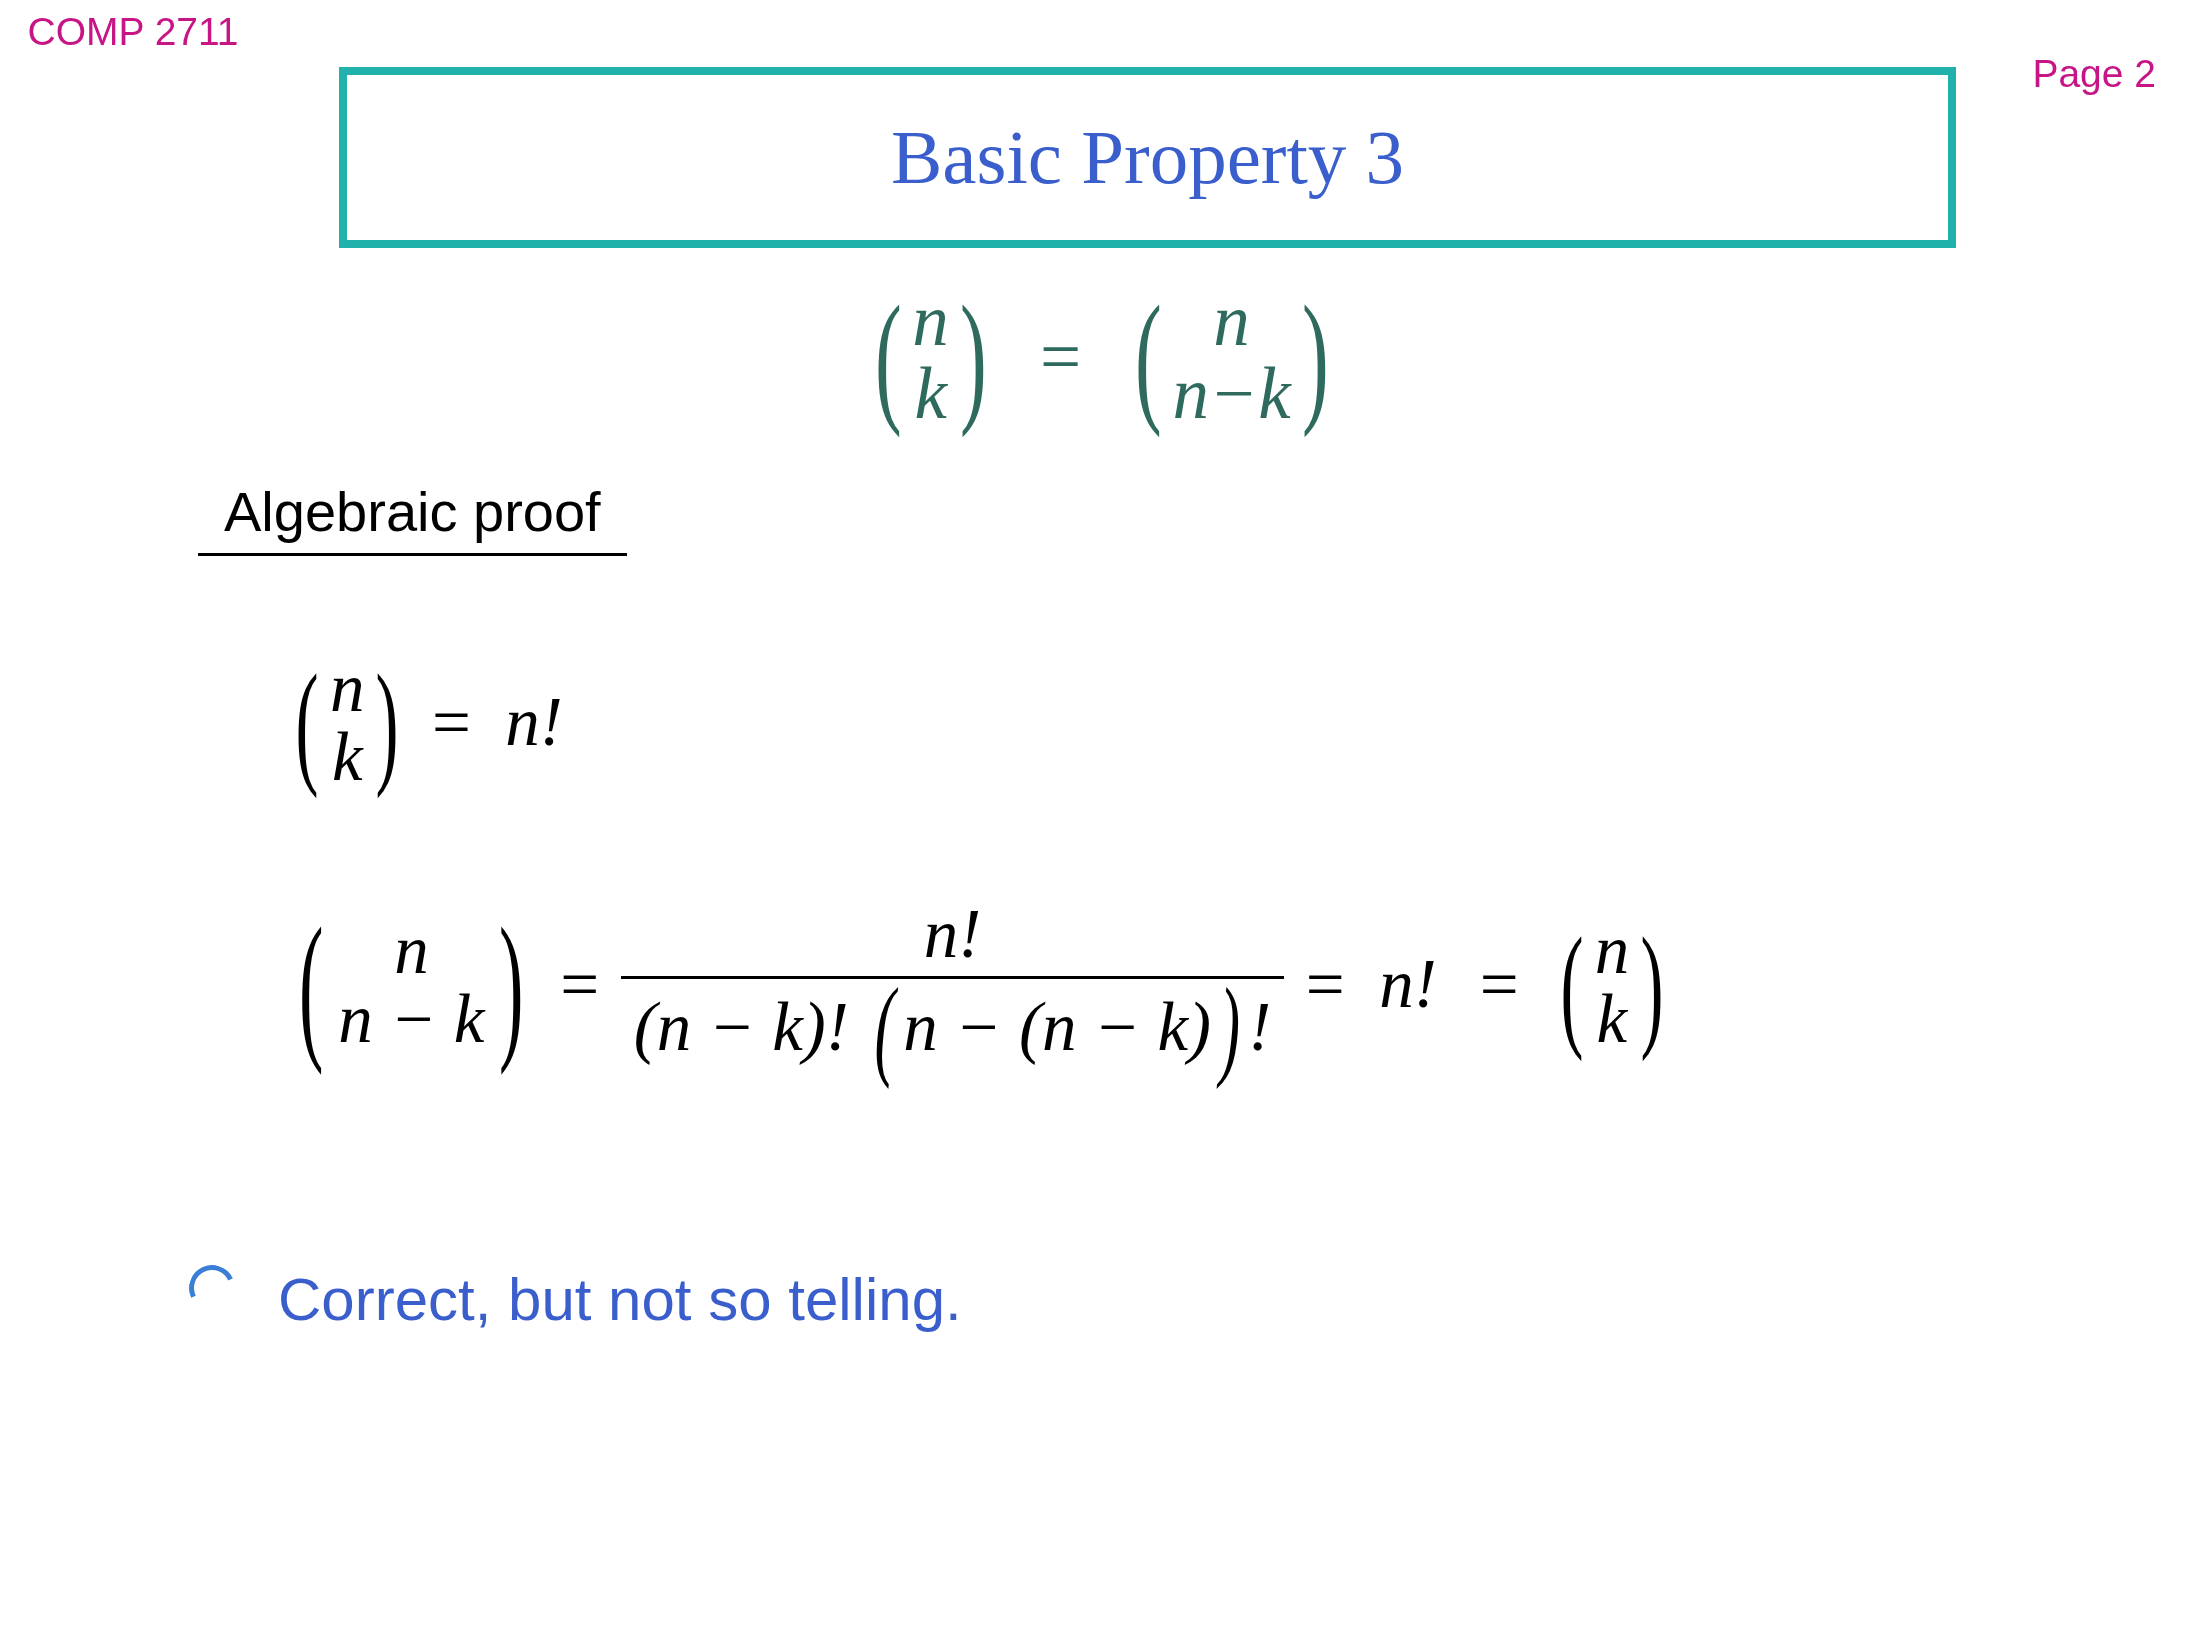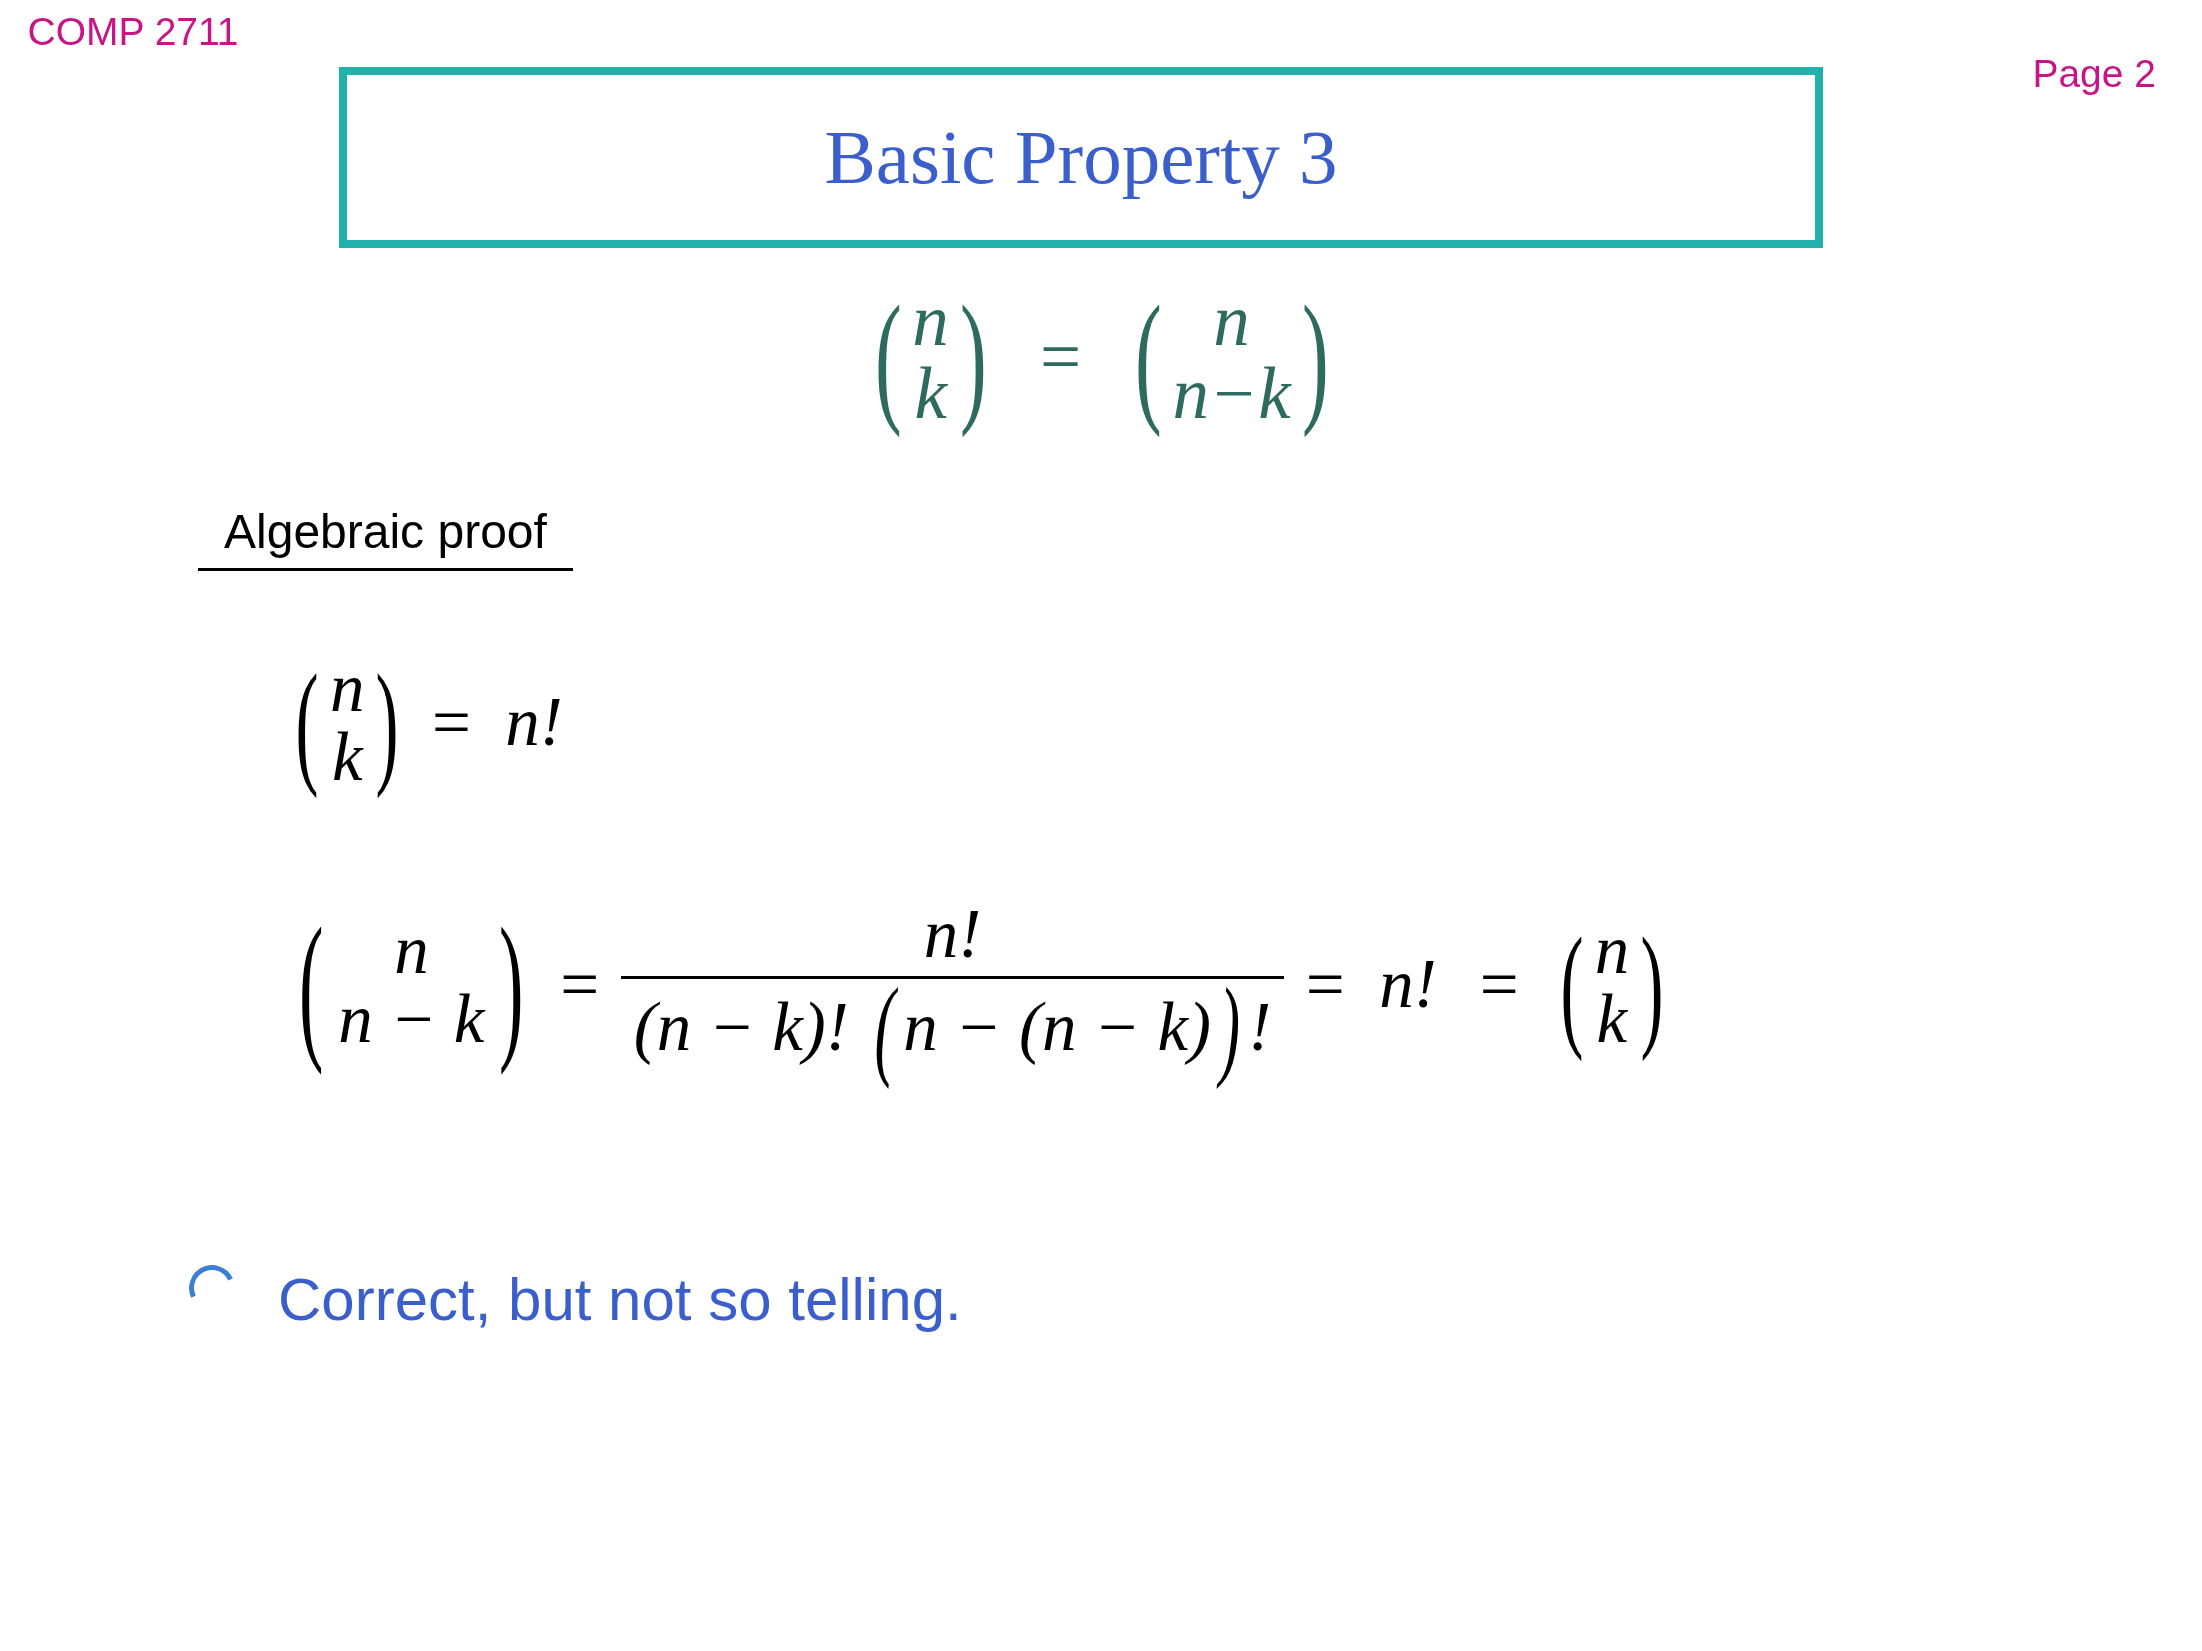--- a/index.html
+++ b/index.html
@@ -25,21 +25,21 @@
     top: 52px;
     right: 47px;
     color: #c71585;
     font-size: 39px;
     font-weight: 400;
   }
   .title-box {
     position: absolute;
     top: 67px;
     left: 339px;
-    width: 1484px;
+    width: 1617px;
     height: 181px;
     border: 8.6px solid #20b2aa;
     box-sizing: border-box;
     display: flex;
     align-items: center;
     justify-content: center;
   }
   .title-text {
     color: #3a5fcd;
     font-family: "Times New Roman", Times, serif;
@@ -75,23 +75,23 @@
     align-items: center;
     line-height: 1.0;
     font-style: italic;
   }
   .eq-sign {
     font-size: 73px;
     padding: 0 8.6px;
   }
   .subheader {
     position: absolute;
-    top: 504px;
+    top: 479px;
     left: 198px;
-    font-size: 48px;
+    font-size: 56px;
     color: #000;
     padding: 0 26px 8.6px 26px;
     border-bottom: 3.4px solid #000;
   }
   .proof1 {
     position: absolute;
     top: 654px;
     left: 284px;
     font-family: "Cambria Math", "Times New Roman", serif;
     font-size: 69px;

